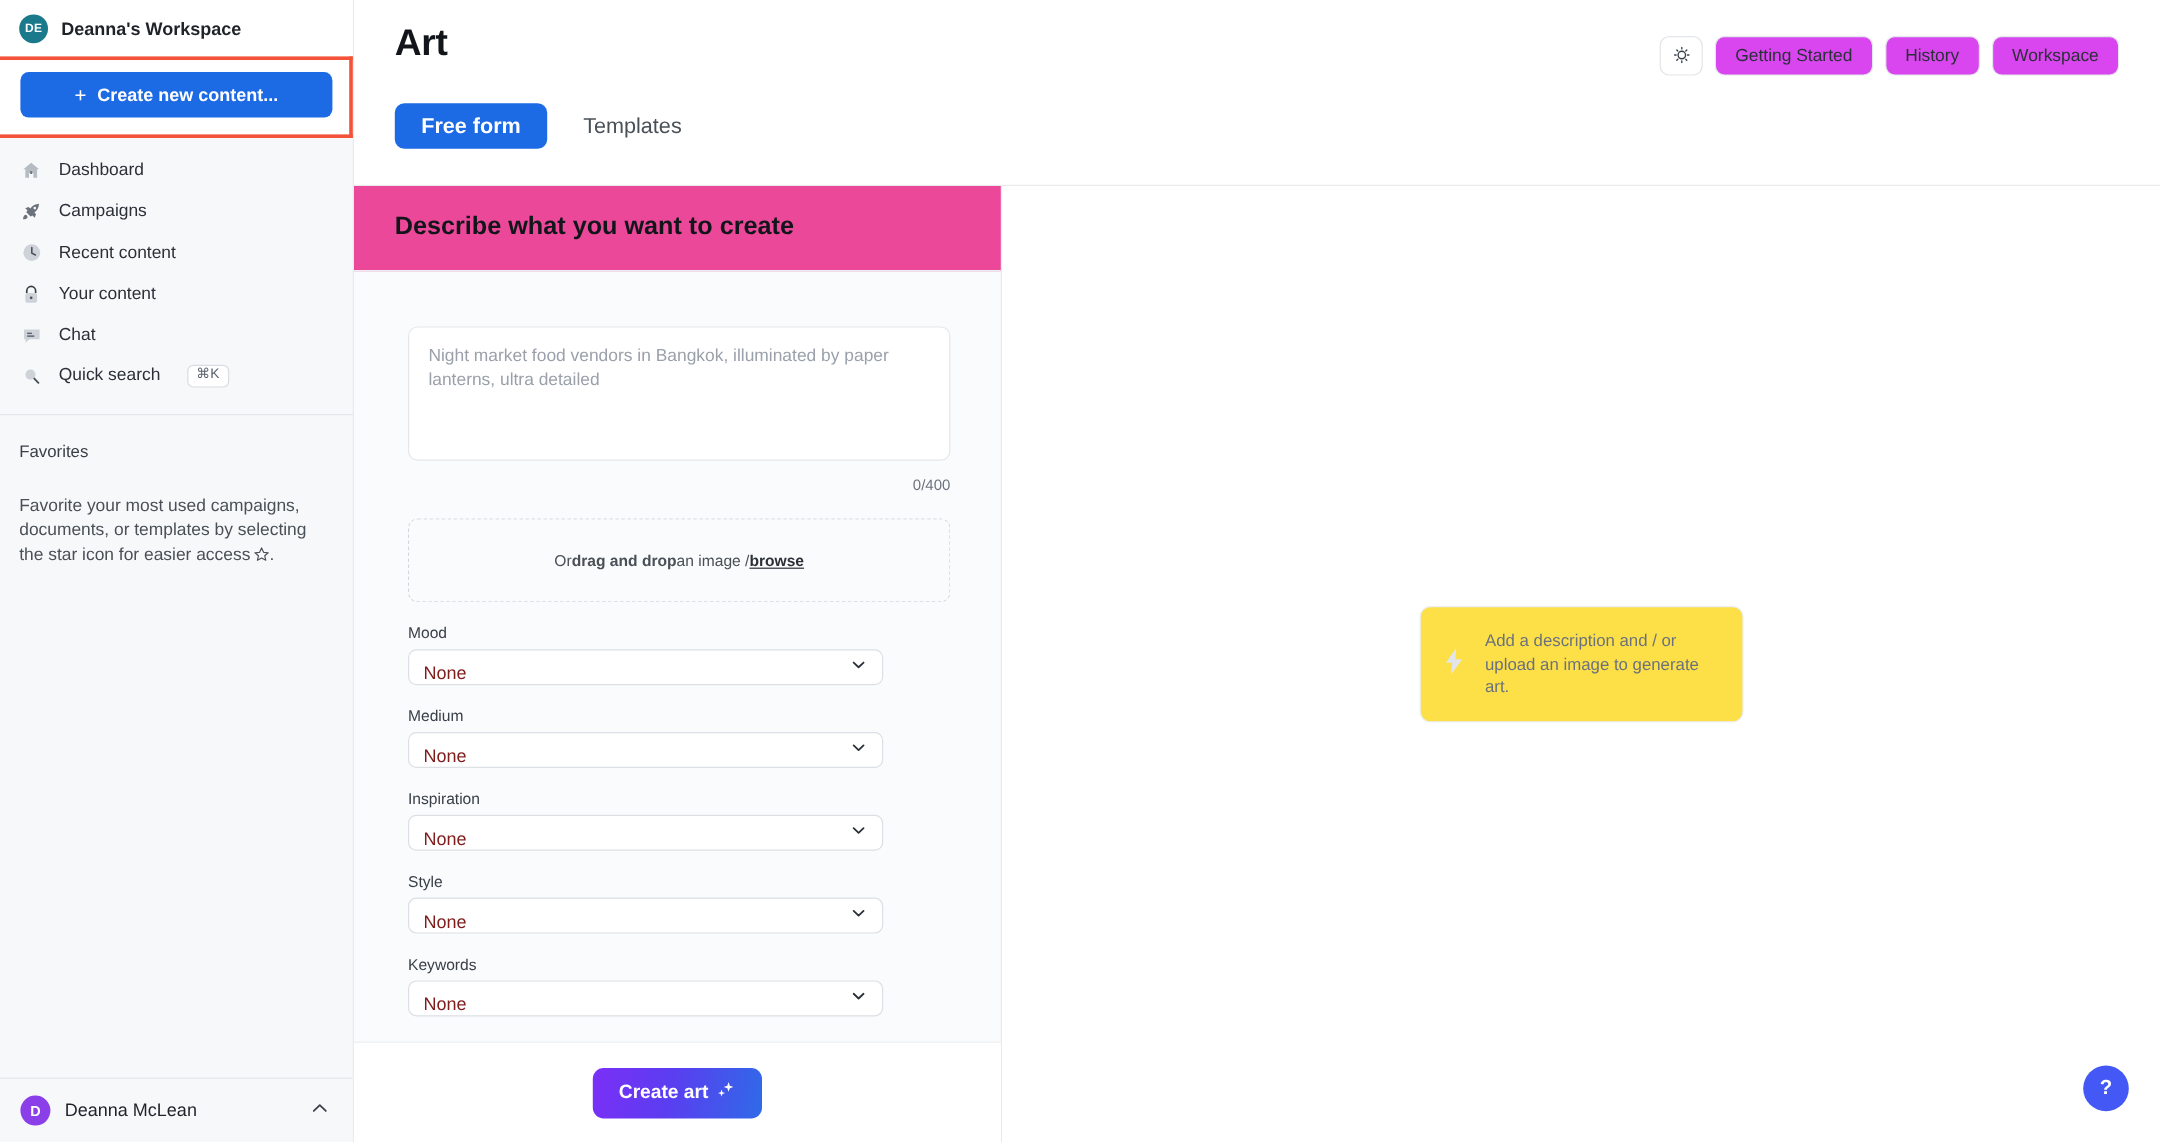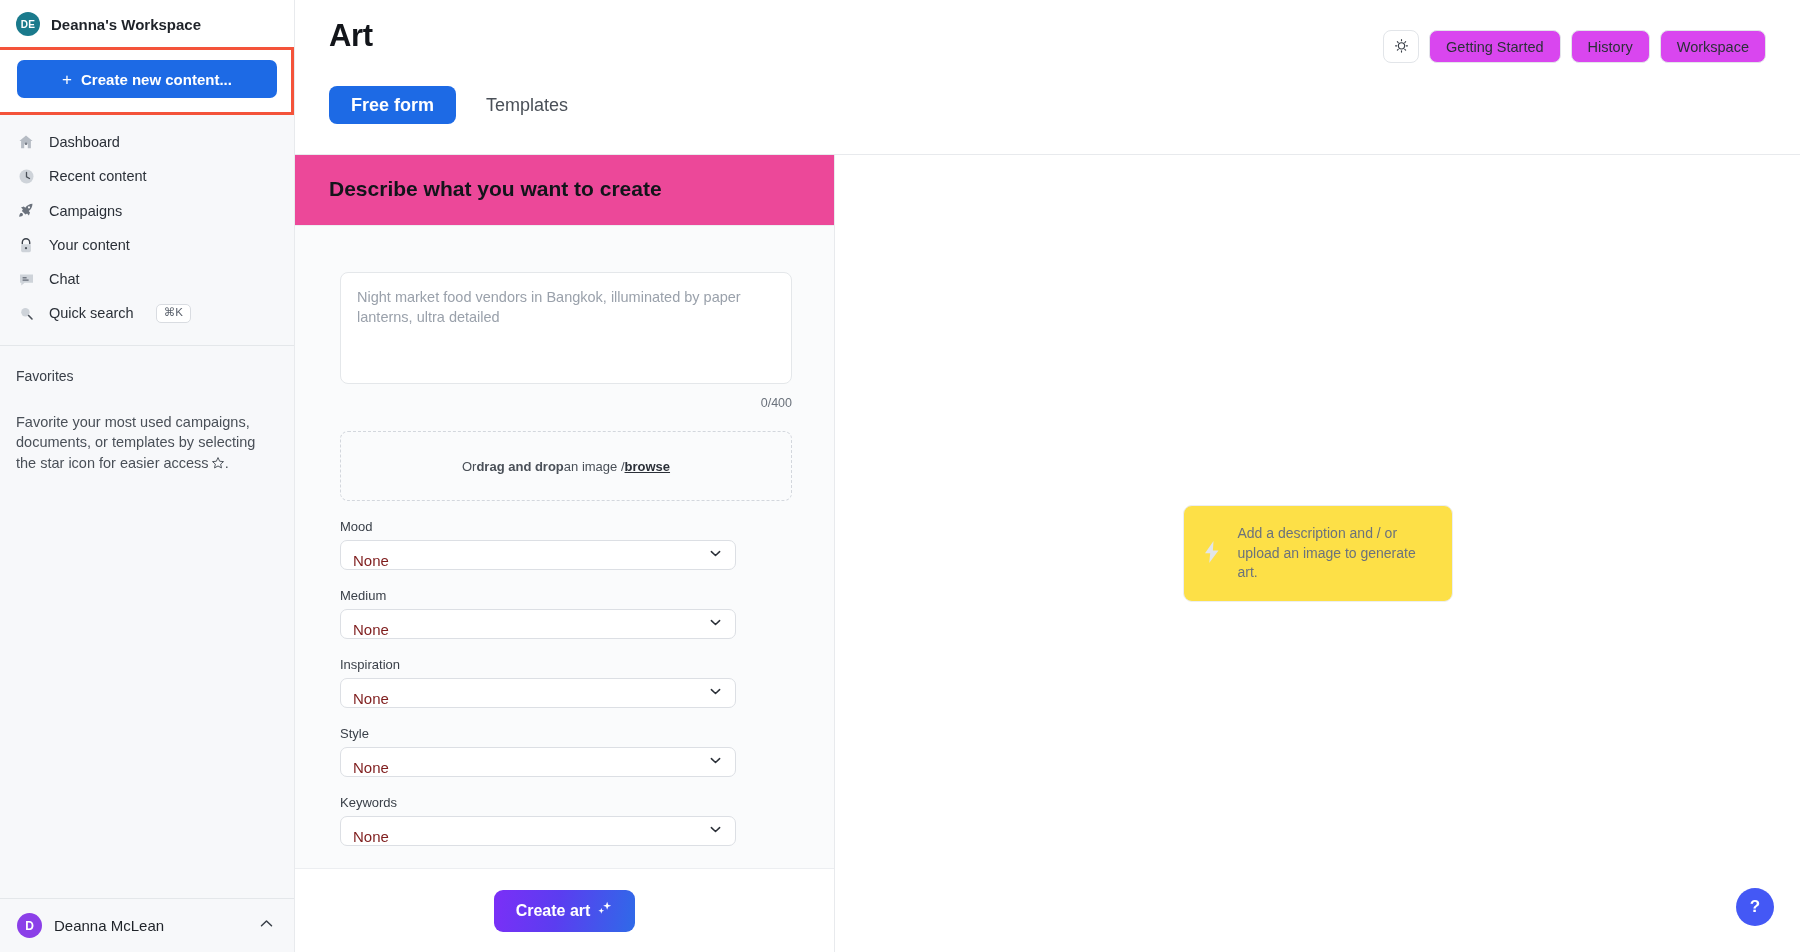--- a/index.html
+++ b/index.html
@@ -260,35 +260,35 @@
         <span class="nav-ic">
           <svg width="16" height="16" viewBox="0 0 16 16" fill="#b6bcc4">
               <path d="M8 1.6 1.4 7h1.7v7.2h3.1v-4h3.6v4h3.1V7h1.7z"></path>
               <rect x="7.2" y="8.6" width="1.6" height="2.4" fill="#6b727c"></rect>
             </svg>
         </span>
         <span class="nav-label">Dashboard</span>
       </div>
       <div class="nav-item">
         <span class="nav-ic">
+          <svg width="17" height="17" viewBox="0 0 17 17" fill="#6b727c">
+              <path d="M14.5 1.8c-3 .1-5.5 1.6-7.2 3.9L5.8 4.4 3 5.5l1.9 1.8-1 1.6 3.6 3.6 1.6-1 1.8 1.9L12 10.6l-1.3-1.5c2.3-1.7 3.7-4.2 3.8-7.3zM11 4.3a1.1 1.1 0 1 1 0 2.2 1.1 1.1 0 0 1 0-2.2z"></path>
+              <path d="M2.2 11.5c-.9.9-1 3.3-1 3.3s2.4-.1 3.3-1c.6-.6.6-1.6 0-2.3-.7-.6-1.7-.6-2.3 0z"></path>
+            </svg>
+        </span>
+        <span class="nav-label">Campaigns</span>
+      </div>
+      <div class="nav-item">
+        <span class="nav-ic">
           <svg width="17" height="17" viewBox="0 0 17 17">
               <circle cx="8.5" cy="8.5" r="7" fill="#ced3d9"></circle>
               <path d="M8.5 4.3v4.6l3 1.6" stroke="#4a5058" stroke-width="1.3" fill="none" stroke-linecap="round"></path>
             </svg>
         </span>
         <span class="nav-label">Recent content</span>
-      </div>
-      <div class="nav-item">
-        <span class="nav-ic">
-          <svg width="17" height="17" viewBox="0 0 17 17" fill="#6b727c">
-              <path d="M14.5 1.8c-3 .1-5.5 1.6-7.2 3.9L5.8 4.4 3 5.5l1.9 1.8-1 1.6 3.6 3.6 1.6-1 1.8 1.9L12 10.6l-1.3-1.5c2.3-1.7 3.7-4.2 3.8-7.3zM11 4.3a1.1 1.1 0 1 1 0 2.2 1.1 1.1 0 0 1 0-2.2z"></path>
-              <path d="M2.2 11.5c-.9.9-1 3.3-1 3.3s2.4-.1 3.3-1c.6-.6.6-1.6 0-2.3-.7-.6-1.7-.6-2.3 0z"></path>
-            </svg>
-        </span>
-        <span class="nav-label">Campaigns</span>
       </div>
       <div class="nav-item">
         <span class="nav-ic">
           <svg width="16" height="17" viewBox="0 0 16 17">
               <path d="M4.3 7.2V5.4a3.7 3.7 0 0 1 7.4 0v1.8" stroke="#3a4049" stroke-width="1.4" fill="none"></path>
               <rect x="3.1" y="7.2" width="9.8" height="8" rx="1.6" fill="#ced3d9"></rect>
               <circle cx="8" cy="11.2" r="1.1" fill="#4a5058"></circle>
             </svg>
         </span>
         <span class="nav-label">Your content</span>

